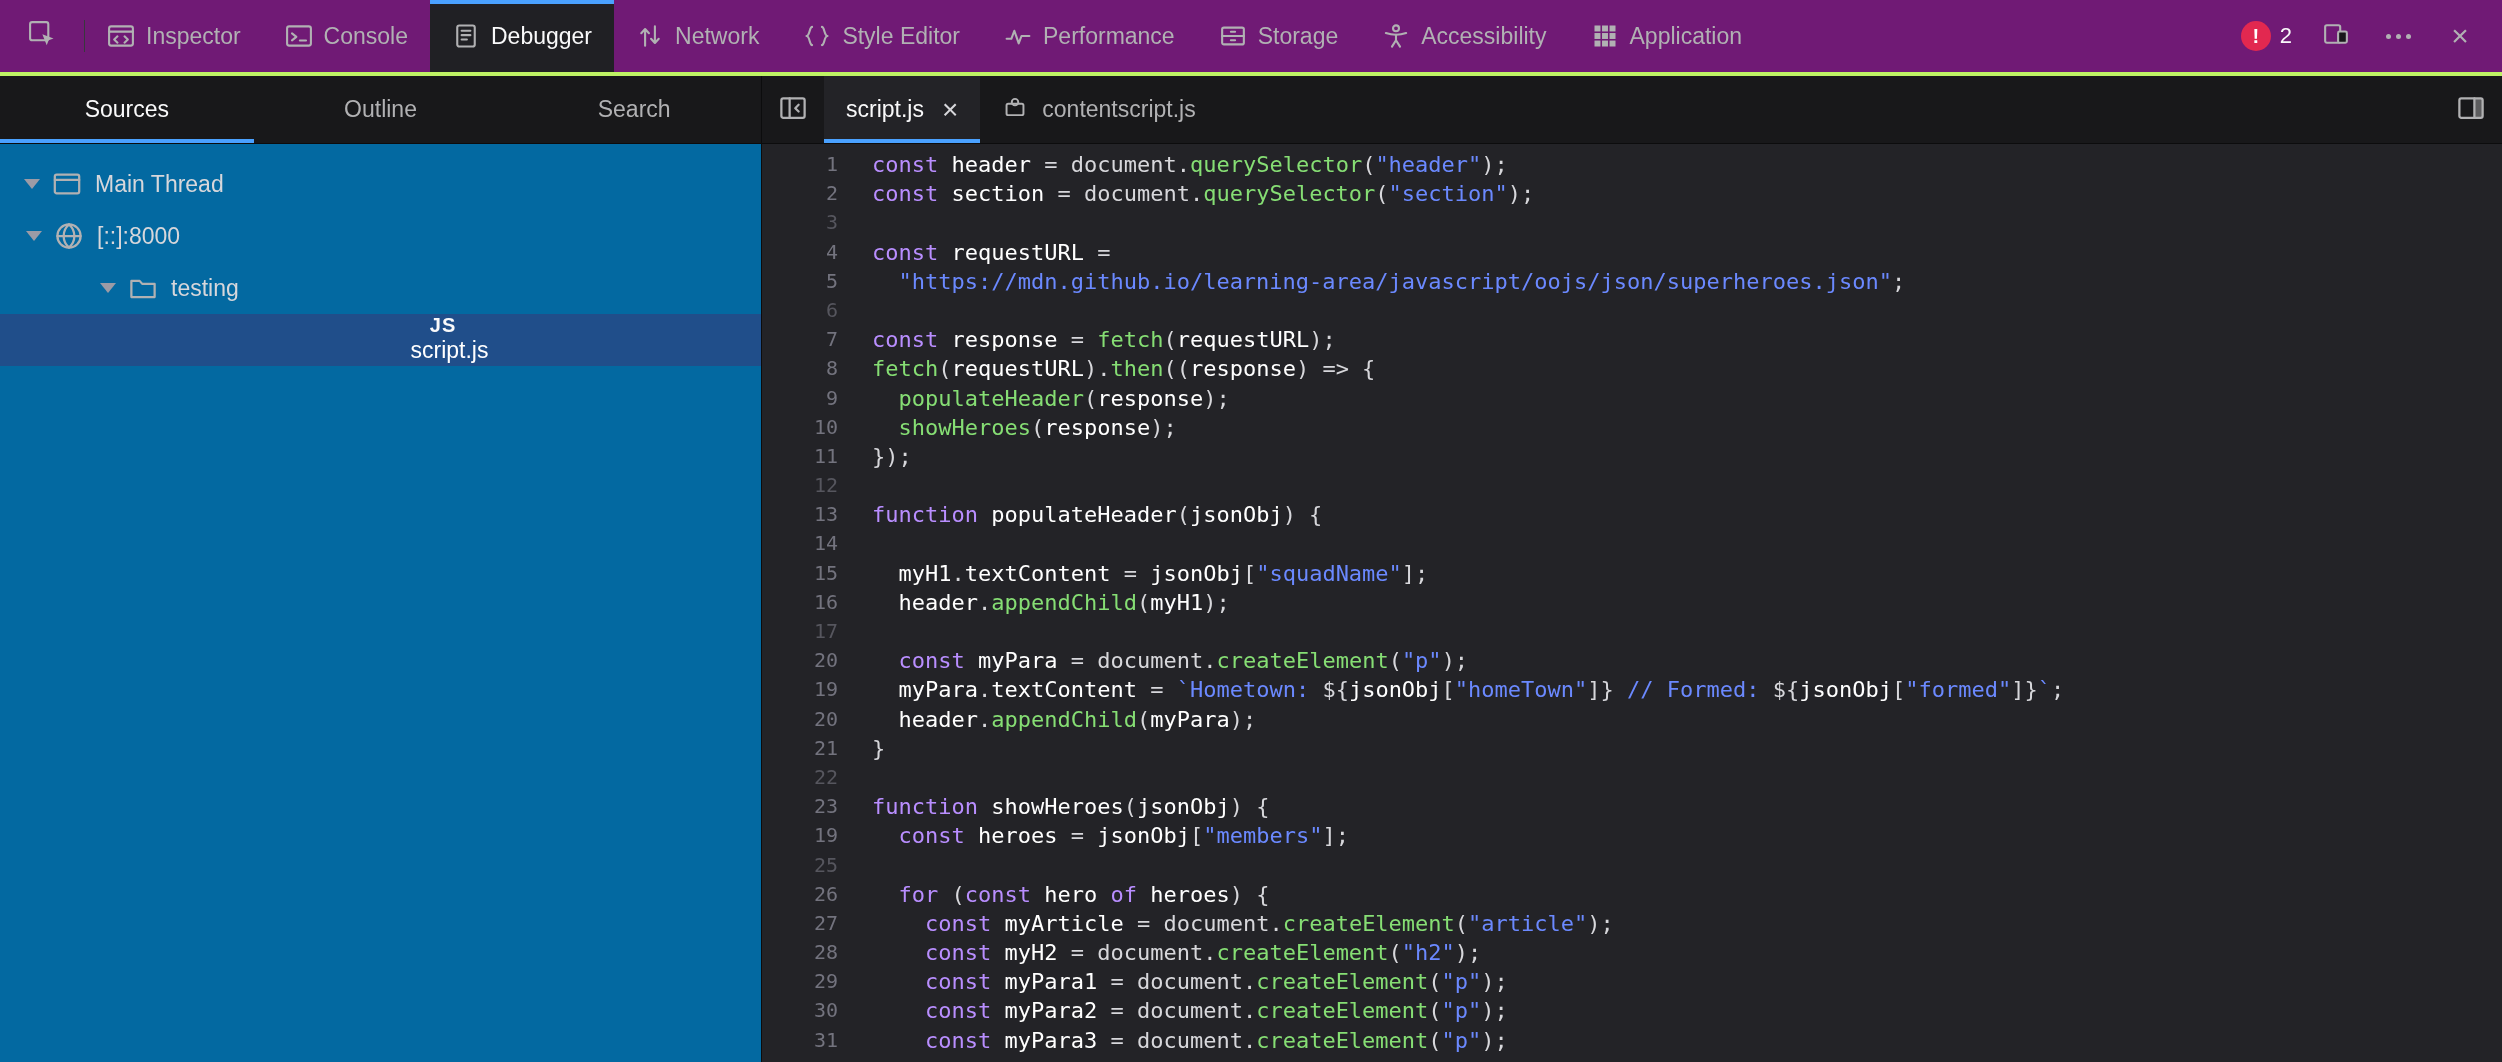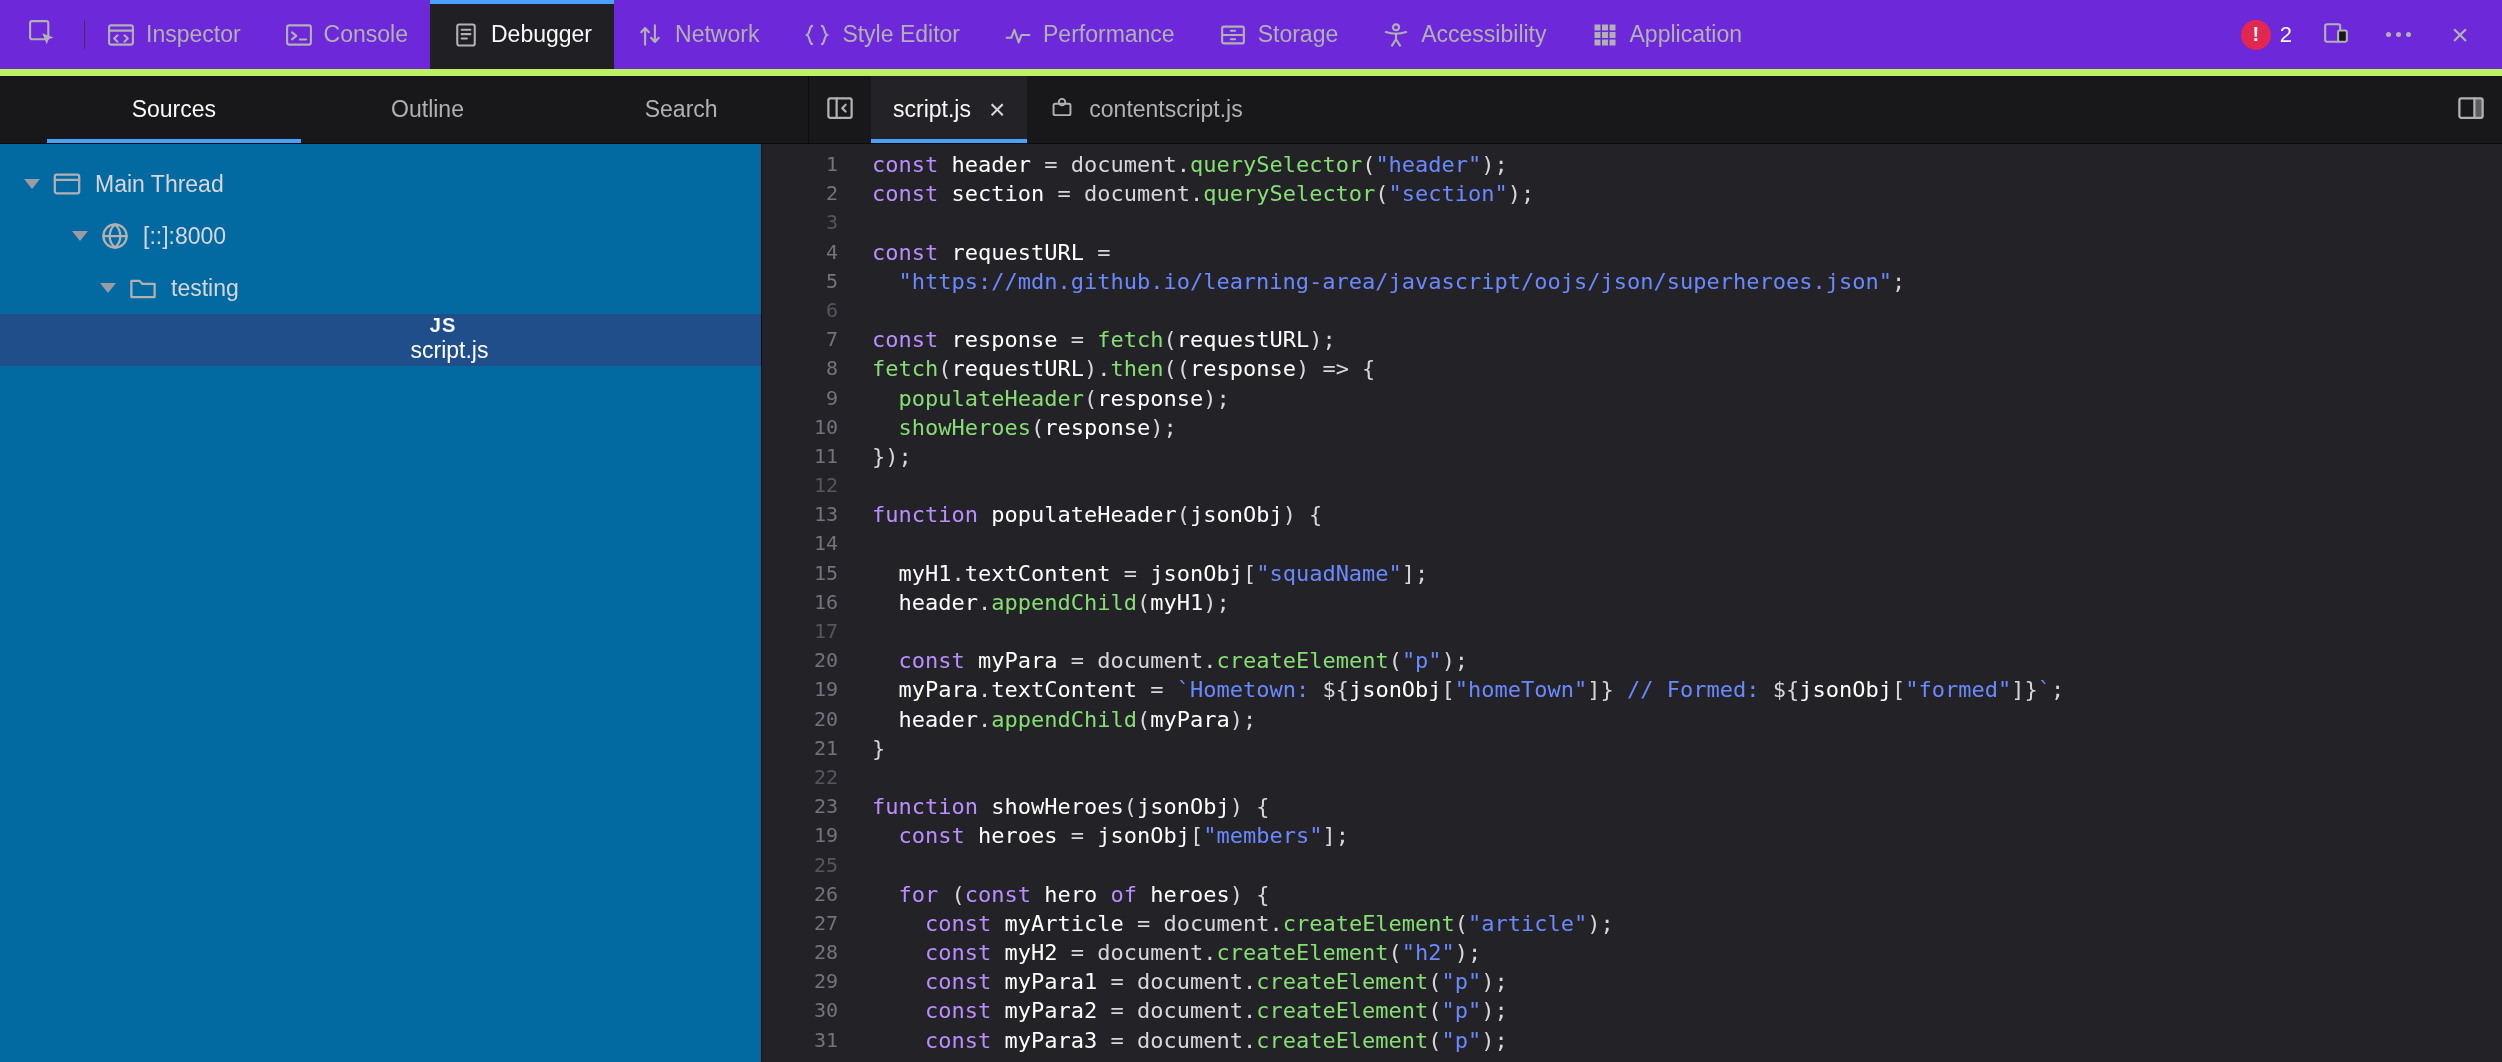--- a/index.html
+++ b/index.html
@@ -3,42 +3,42 @@
 <meta charset="utf-8">
 <style>
   * { margin:0; padding:0; box-sizing:border-box; }
   html,body { background:#000; }
   #app{
     width:2502px; height:1062px; background:#232327; overflow:hidden;
     font-family:"Liberation Sans", sans-serif; color:#d7d7db;
     display:flex; flex-direction:column; position:relative;
   }
   
-  .main-toolbar{ height:76px; min-height:76px; background:#6d28d9;
-    border-bottom:7px solid #bef264; display:flex; align-items:stretch; }
+  .main-toolbar{ height:76px; min-height:76px; background:#701a75;
+    border-bottom:4px solid #bef264; display:flex; align-items:stretch; }
   .picker-btn{ width:84px; display:flex; align-items:center; justify-content:center; }
   .toolbar-sep{ width:1px; background:#38383d; margin:20px 0; }
   .tool-tabs{ display:flex; align-items:stretch; }
   .tool-tab{ position:relative; display:flex; align-items:center; gap:11px;
     padding:0 22px; color:#b1b1b3; font-size:23px; cursor:default; }
   .tool-tab.active{ color:#f9f9fa; background:#202024; }
   .tool-tab.active::before{ content:""; position:absolute; top:0; left:0; right:0;
     height:4px; background:#4aa1ff; }
   .tool-tab .ticon{ display:flex; align-items:center; }
   .toolbar-right{ margin-left:auto; display:flex; align-items:center; gap:26px; padding-right:24px; }
   .error-badge{ display:flex; align-items:center; gap:9px; }
   .err-circle{ width:30px; height:30px; border-radius:50%; background:#e22850; color:#fff;
     font-weight:bold; font-size:20px; display:flex; align-items:center; justify-content:center; }
   .err-count{ color:#f9f9fa; font-size:22px; }
   .tb-icon{ display:flex; align-items:center; justify-content:center; width:36px; height:36px; }
   .meat-dot{ width:5px; height:5px; border-radius:50%; background:#b1b1b3; margin:0 2.5px; }
   .close-x{ color:#b1b1b3; font-size:30px; line-height:1; }
   
   .second-row{ height:68px; min-height:68px; display:flex; background:#18181a;
-    border-bottom:1px solid #0c0c0d;padding-left:47px; }
+    border-bottom:1px solid #0c0c0d; }
   .panel-tabs{ width:762px; min-width:762px; display:flex; border-right:1px solid #0c0c0d; }
   .panel-tab{ flex:1; display:flex; align-items:center; justify-content:center;
     font-size:23px; color:#b1b1b3; position:relative; cursor:default; }
   .panel-tab.active{ color:#f9f9fa; }
   .panel-tab.active::after{ content:""; position:absolute; bottom:0; left:0; right:0;
     height:4px; background:#4aa1ff; }
   .file-tabbar{ flex:1; display:flex; align-items:stretch; }
   .tabbar-btn{ width:62px; display:flex; align-items:center; justify-content:center; }
   .file-tabs{ display:flex; align-items:stretch; }
   .file-tab{ position:relative; display:flex; align-items:center; gap:14px;
@@ -251,21 +251,21 @@
         <div class="tree-row" style="padding-left: 24px;">
           <span class="tree-caret"></span>
           <span class="tree-icon">
             <svg width="30" height="30" viewBox="0 0 16 16" fill="none" stroke="#b1b1b3" stroke-width="1.2" stroke-linecap="round" stroke-linejoin="round">
               <rect x="1.5" y="3" width="13" height="10" rx="1"></rect>
               <path d="M1.5 5.8h13"></path>
             </svg>
           </span>
           <span>Main Thread</span>
         </div>
-        <div class="tree-row" style="padding-left: 72px;">
+        <div class="tree-row" style="padding-left: 26px;">
           <span class="tree-caret"></span>
           <span class="tree-icon">
             <svg width="30" height="30" viewBox="0 0 16 16" fill="none" stroke="#b1b1b3" stroke-width="1.2" stroke-linecap="round" stroke-linejoin="round">
               <circle cx="8" cy="8" r="6.2"></circle>
               <path d="M1.8 8h12.4M8 1.8c-3.8 3.4-3.8 9 0 12.4M8 1.8c3.8 3.4 3.8 9 0 12.4"></path>
             </svg>
           </span>
           <span>[::]:8000</span>
         </div>
         <div class="tree-row" style="padding-left: 100px;">

